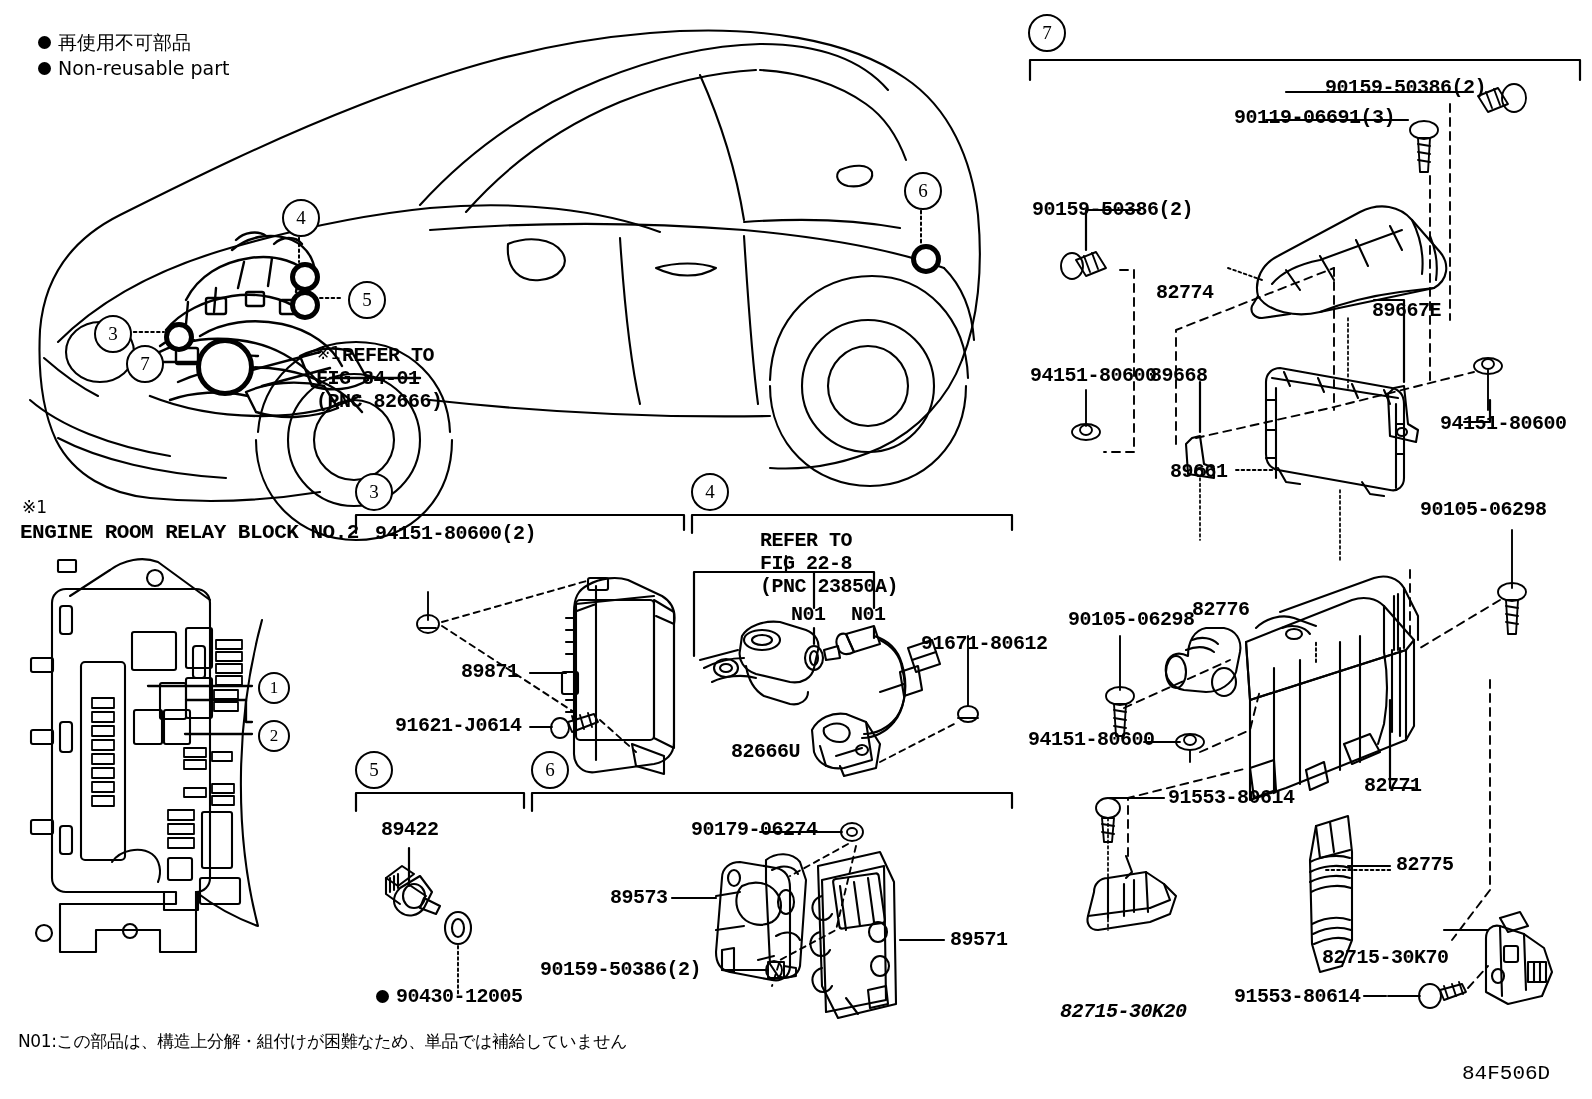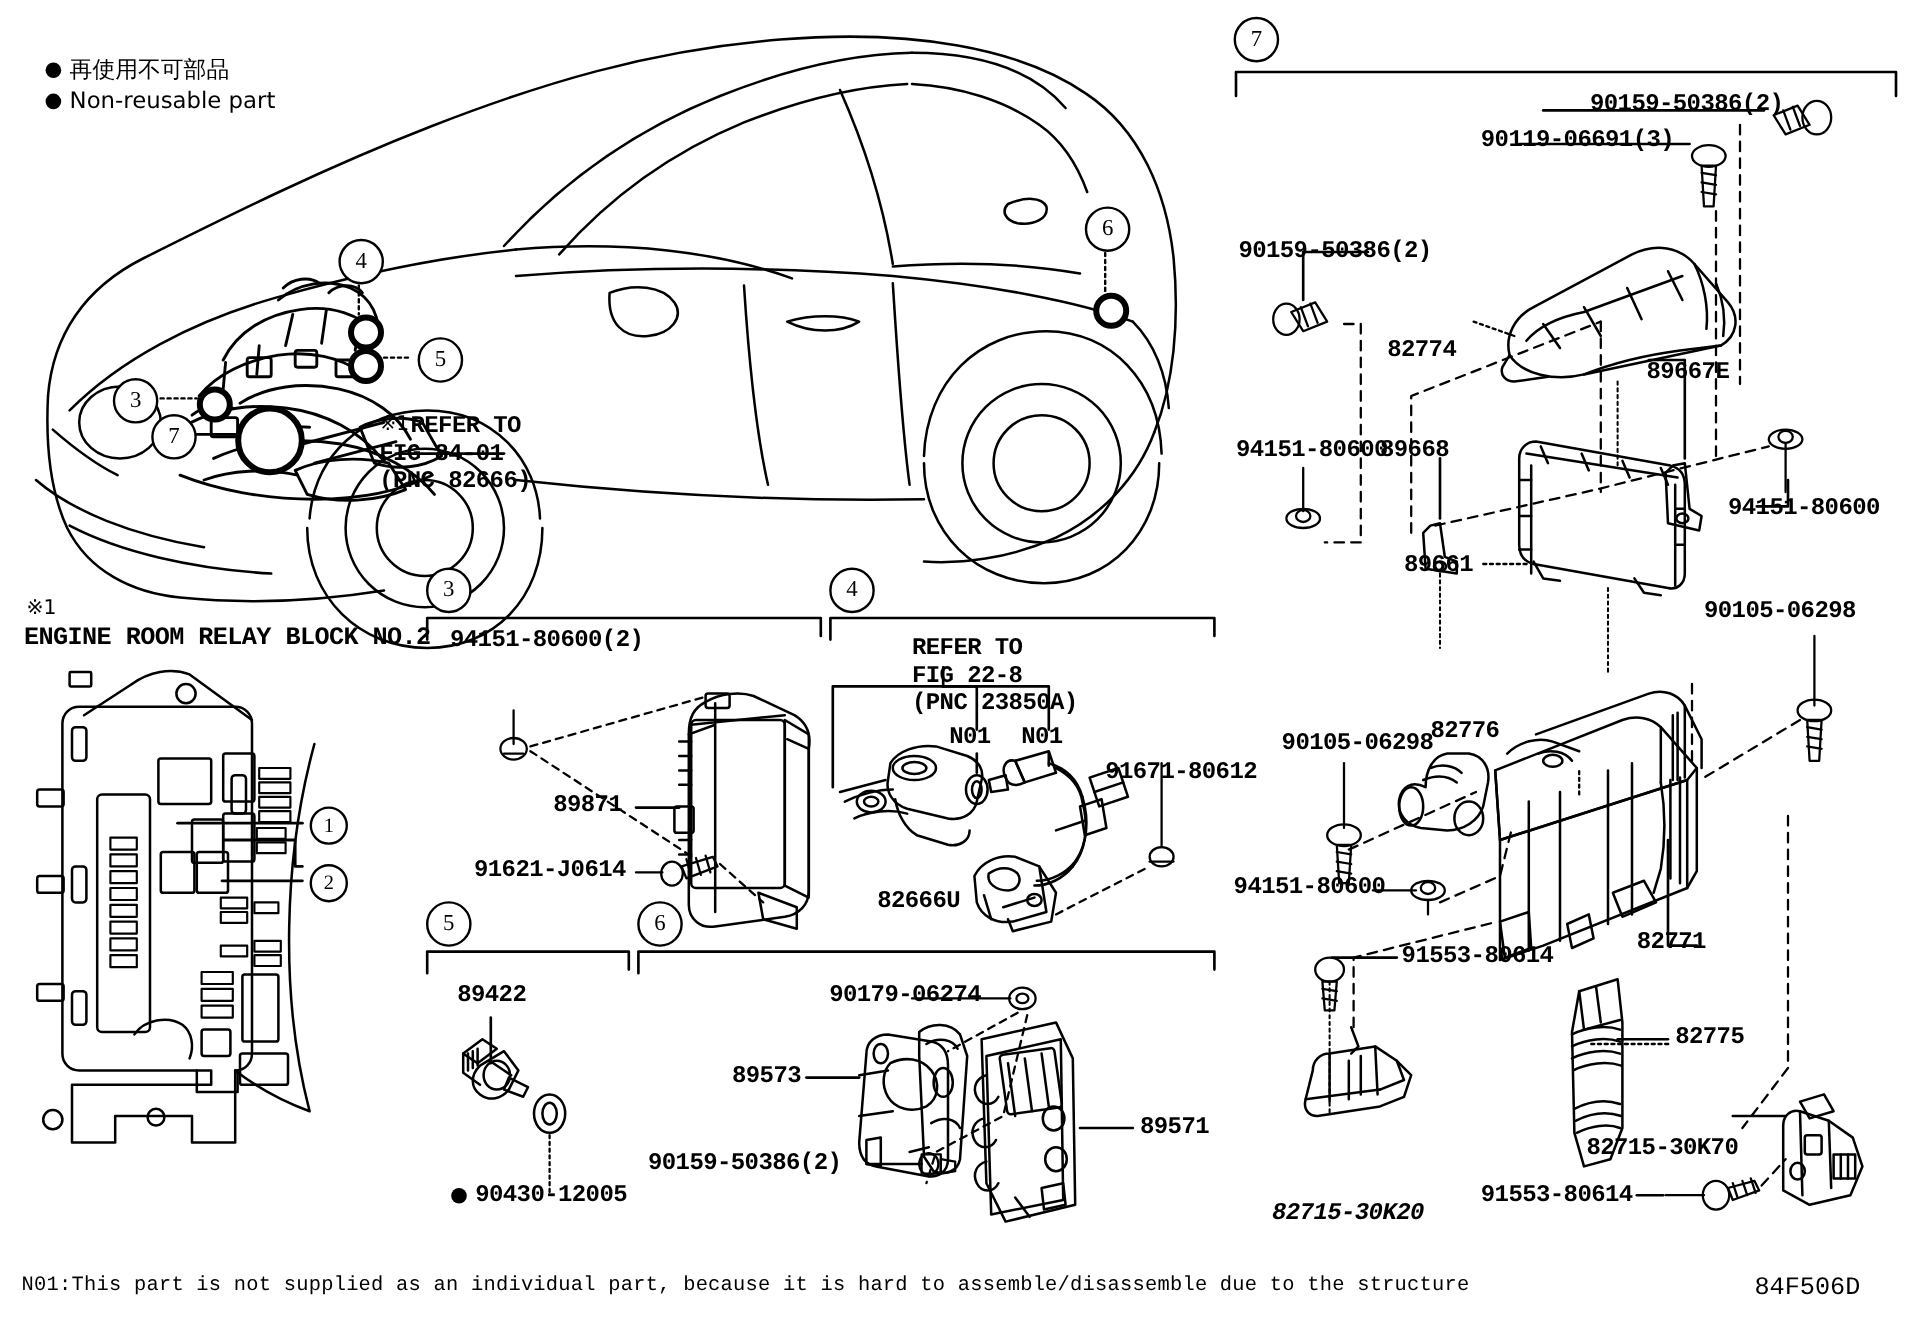--- a/index.html
+++ b/index.html
@@ -29,21 +29,21 @@
            font-family:"Liberation Serif",serif;}
   .figcode{position:absolute;font-size:21px;font-weight:normal;letter-spacing:0px;}
   .legend{position:absolute;}
   .legend div{font-size:20px;white-space:nowrap;display:flex;align-items:center;margin-bottom:4px;}
 </style>
 </head>
 <body>
 
 <div class="stage">
 
-  <div class="legend" style="left:38px;top:32px;margin-top:16px;">
+  <div class="legend" style="left:38px;top:32px;">
     <div>
       <span class="bullet"></span>
       <span class="lbl jp" style="position:static;">再使用不可部品</span>
     </div>
     <div>
       <span class="bullet"></span>
       <span class="lbl jp" style="position:static;">Non-reusable part</span>
     </div>
   </div>
 
@@ -666,17 +666,17 @@
   <div class="lbl" style="left:1068px;top:608px;">90105-06298</div>
   <div class="lbl" style="left:1192px;top:598px;">82776</div>
   <div class="lbl" style="left:1028px;top:728px;">94151-80600</div>
   <div class="lbl" style="left:1364px;top:774px;">82771</div>
   <div class="lbl" style="left:1168px;top:786px;">91553-80614</div>
   <div class="lbl" style="left:1396px;top:853px;">82775</div>
   <div class="lbl" style="left:1060px;top:1000px;font-style:italic;">82715-30K20</div>
   <div class="lbl" style="left:1322px;top:946px;">82715-30K70</div>
   <div class="lbl" style="left:1234px;top:985px;">91553-80614</div>
 
-  <div class="lbl note" style="left:18px;top:1062px;letter-spacing:0.2px;">N01:This part is not supplied as an individual part, because it is hard to assemble/disassemble due to the structure</div>
+  <div class="lbl jp note" style="left:18px;top:1032px;">N01:この部品は、構造上分解・組付けが困難なため、単品では補給していません</div>
 
   <div class="figcode" style="left:1462px;top:1062px;">84F506D</div>
 
 </div>
 
 </body></html>

